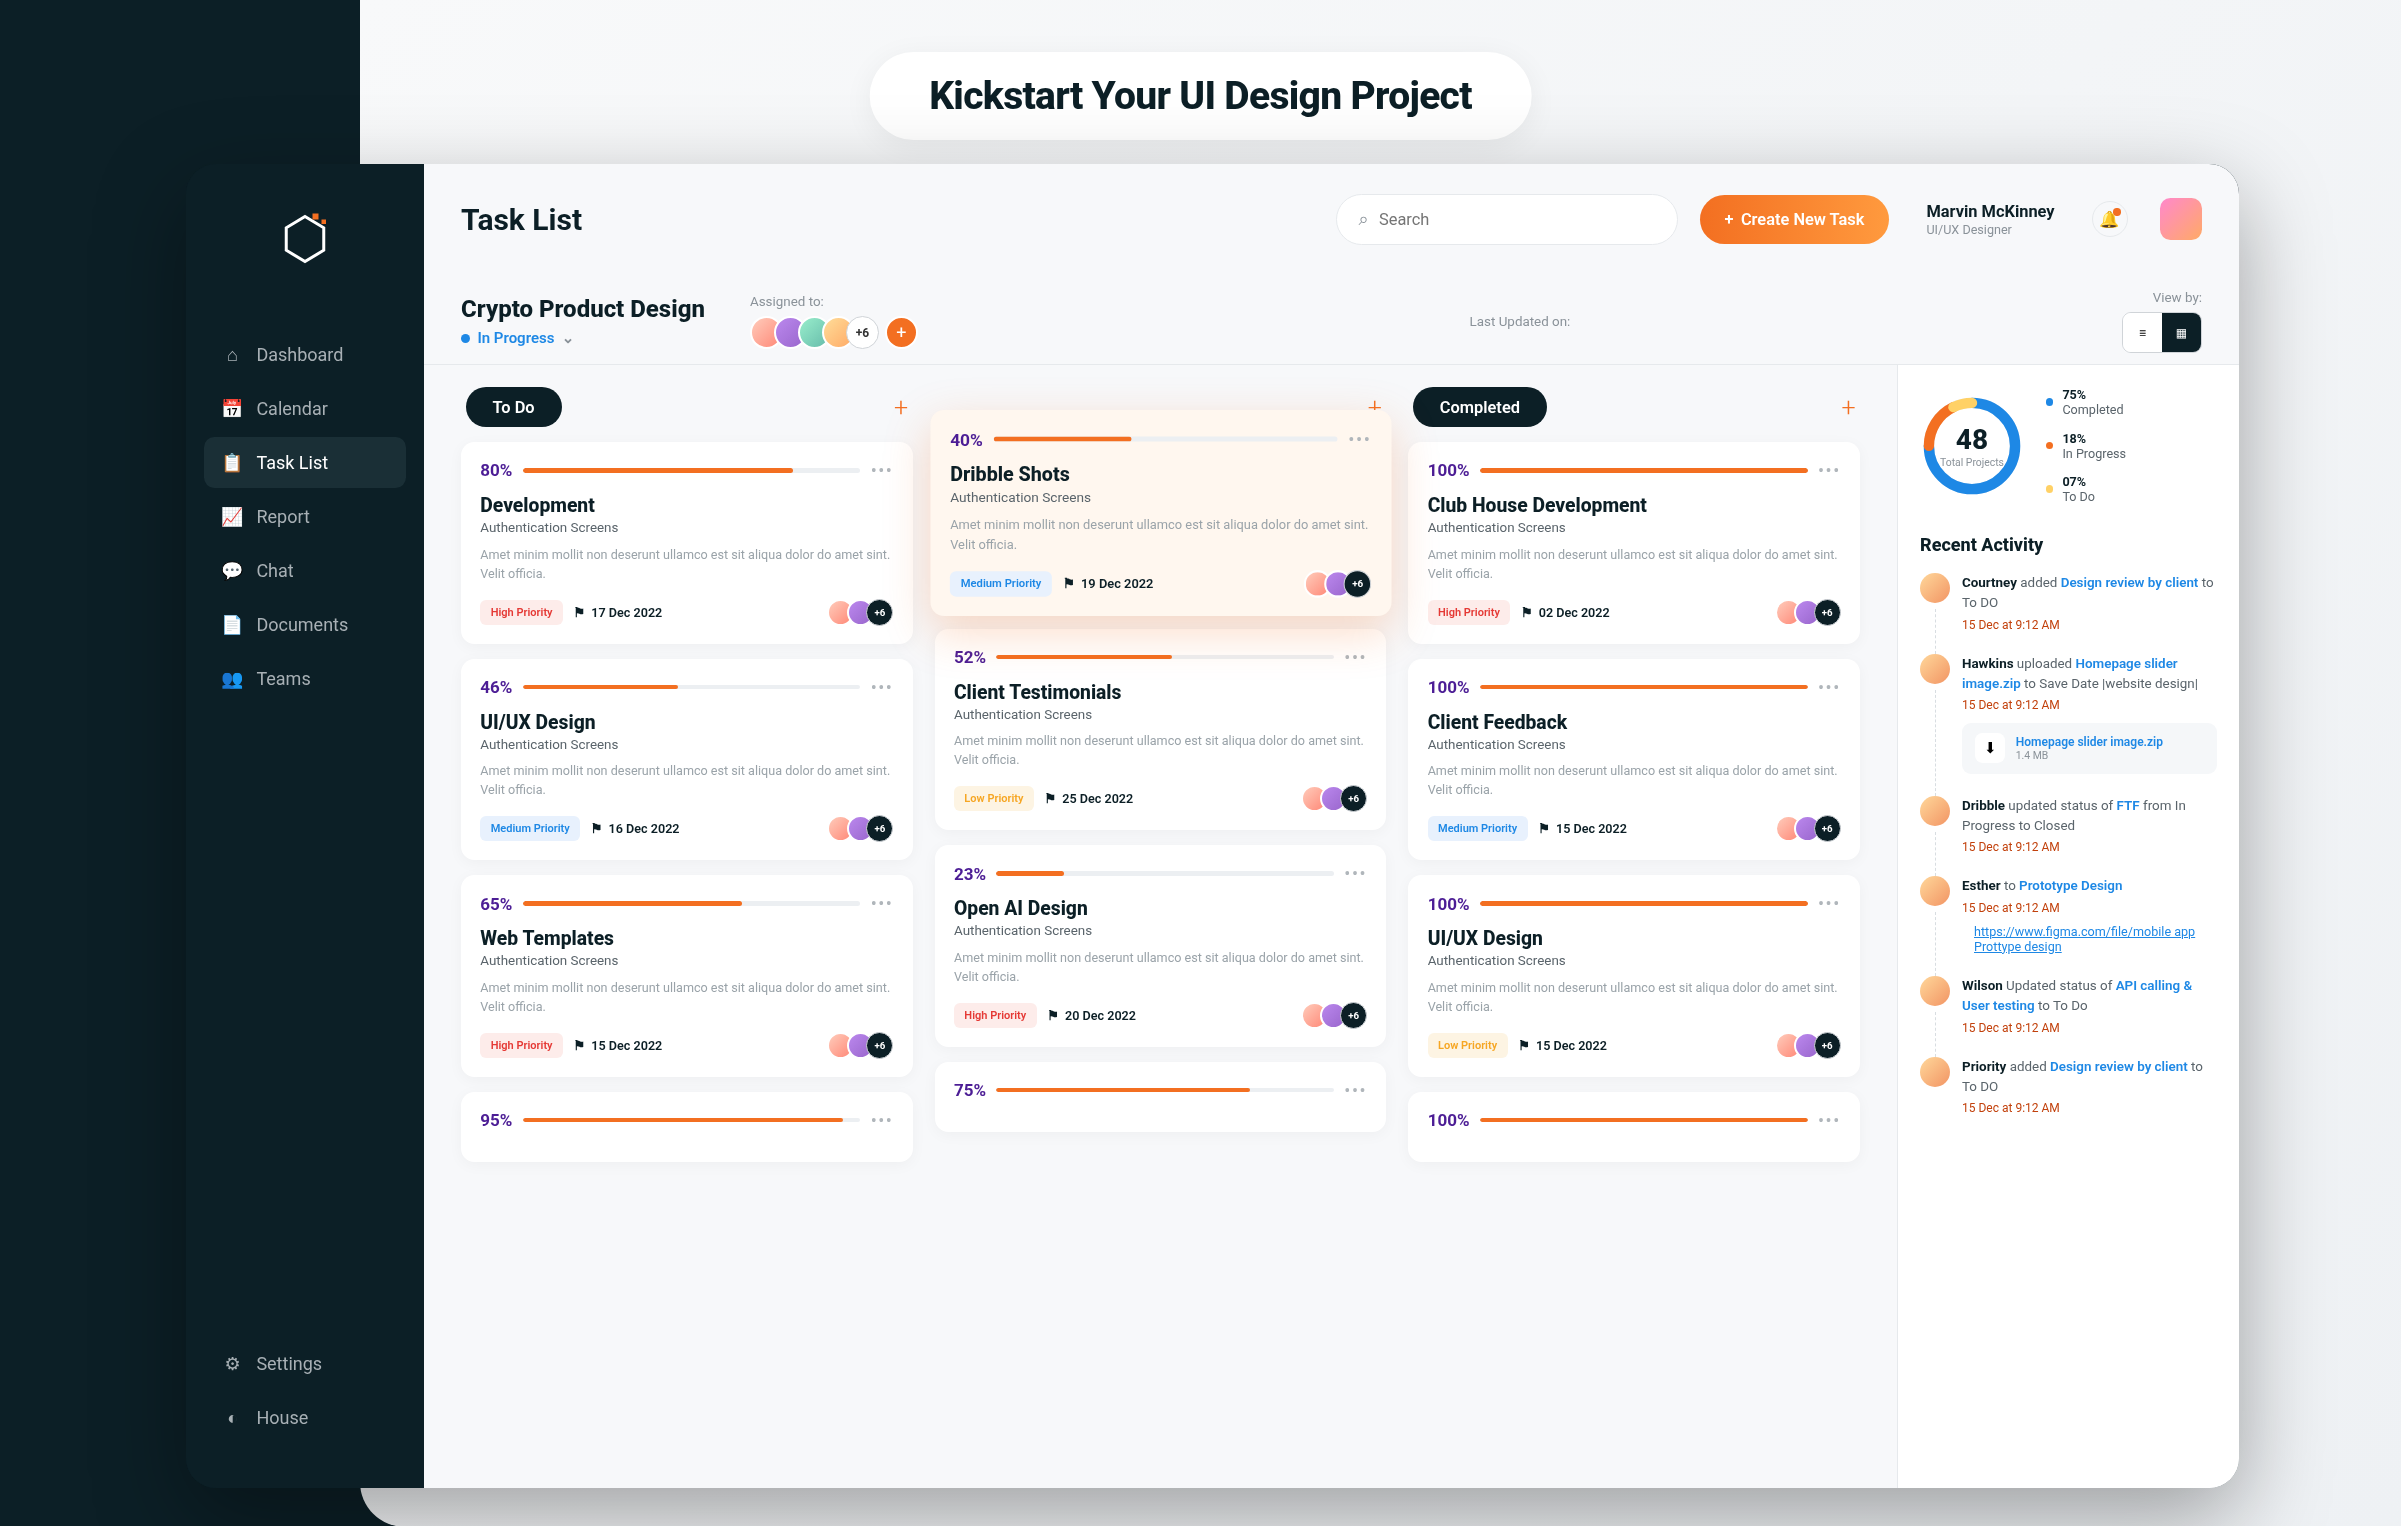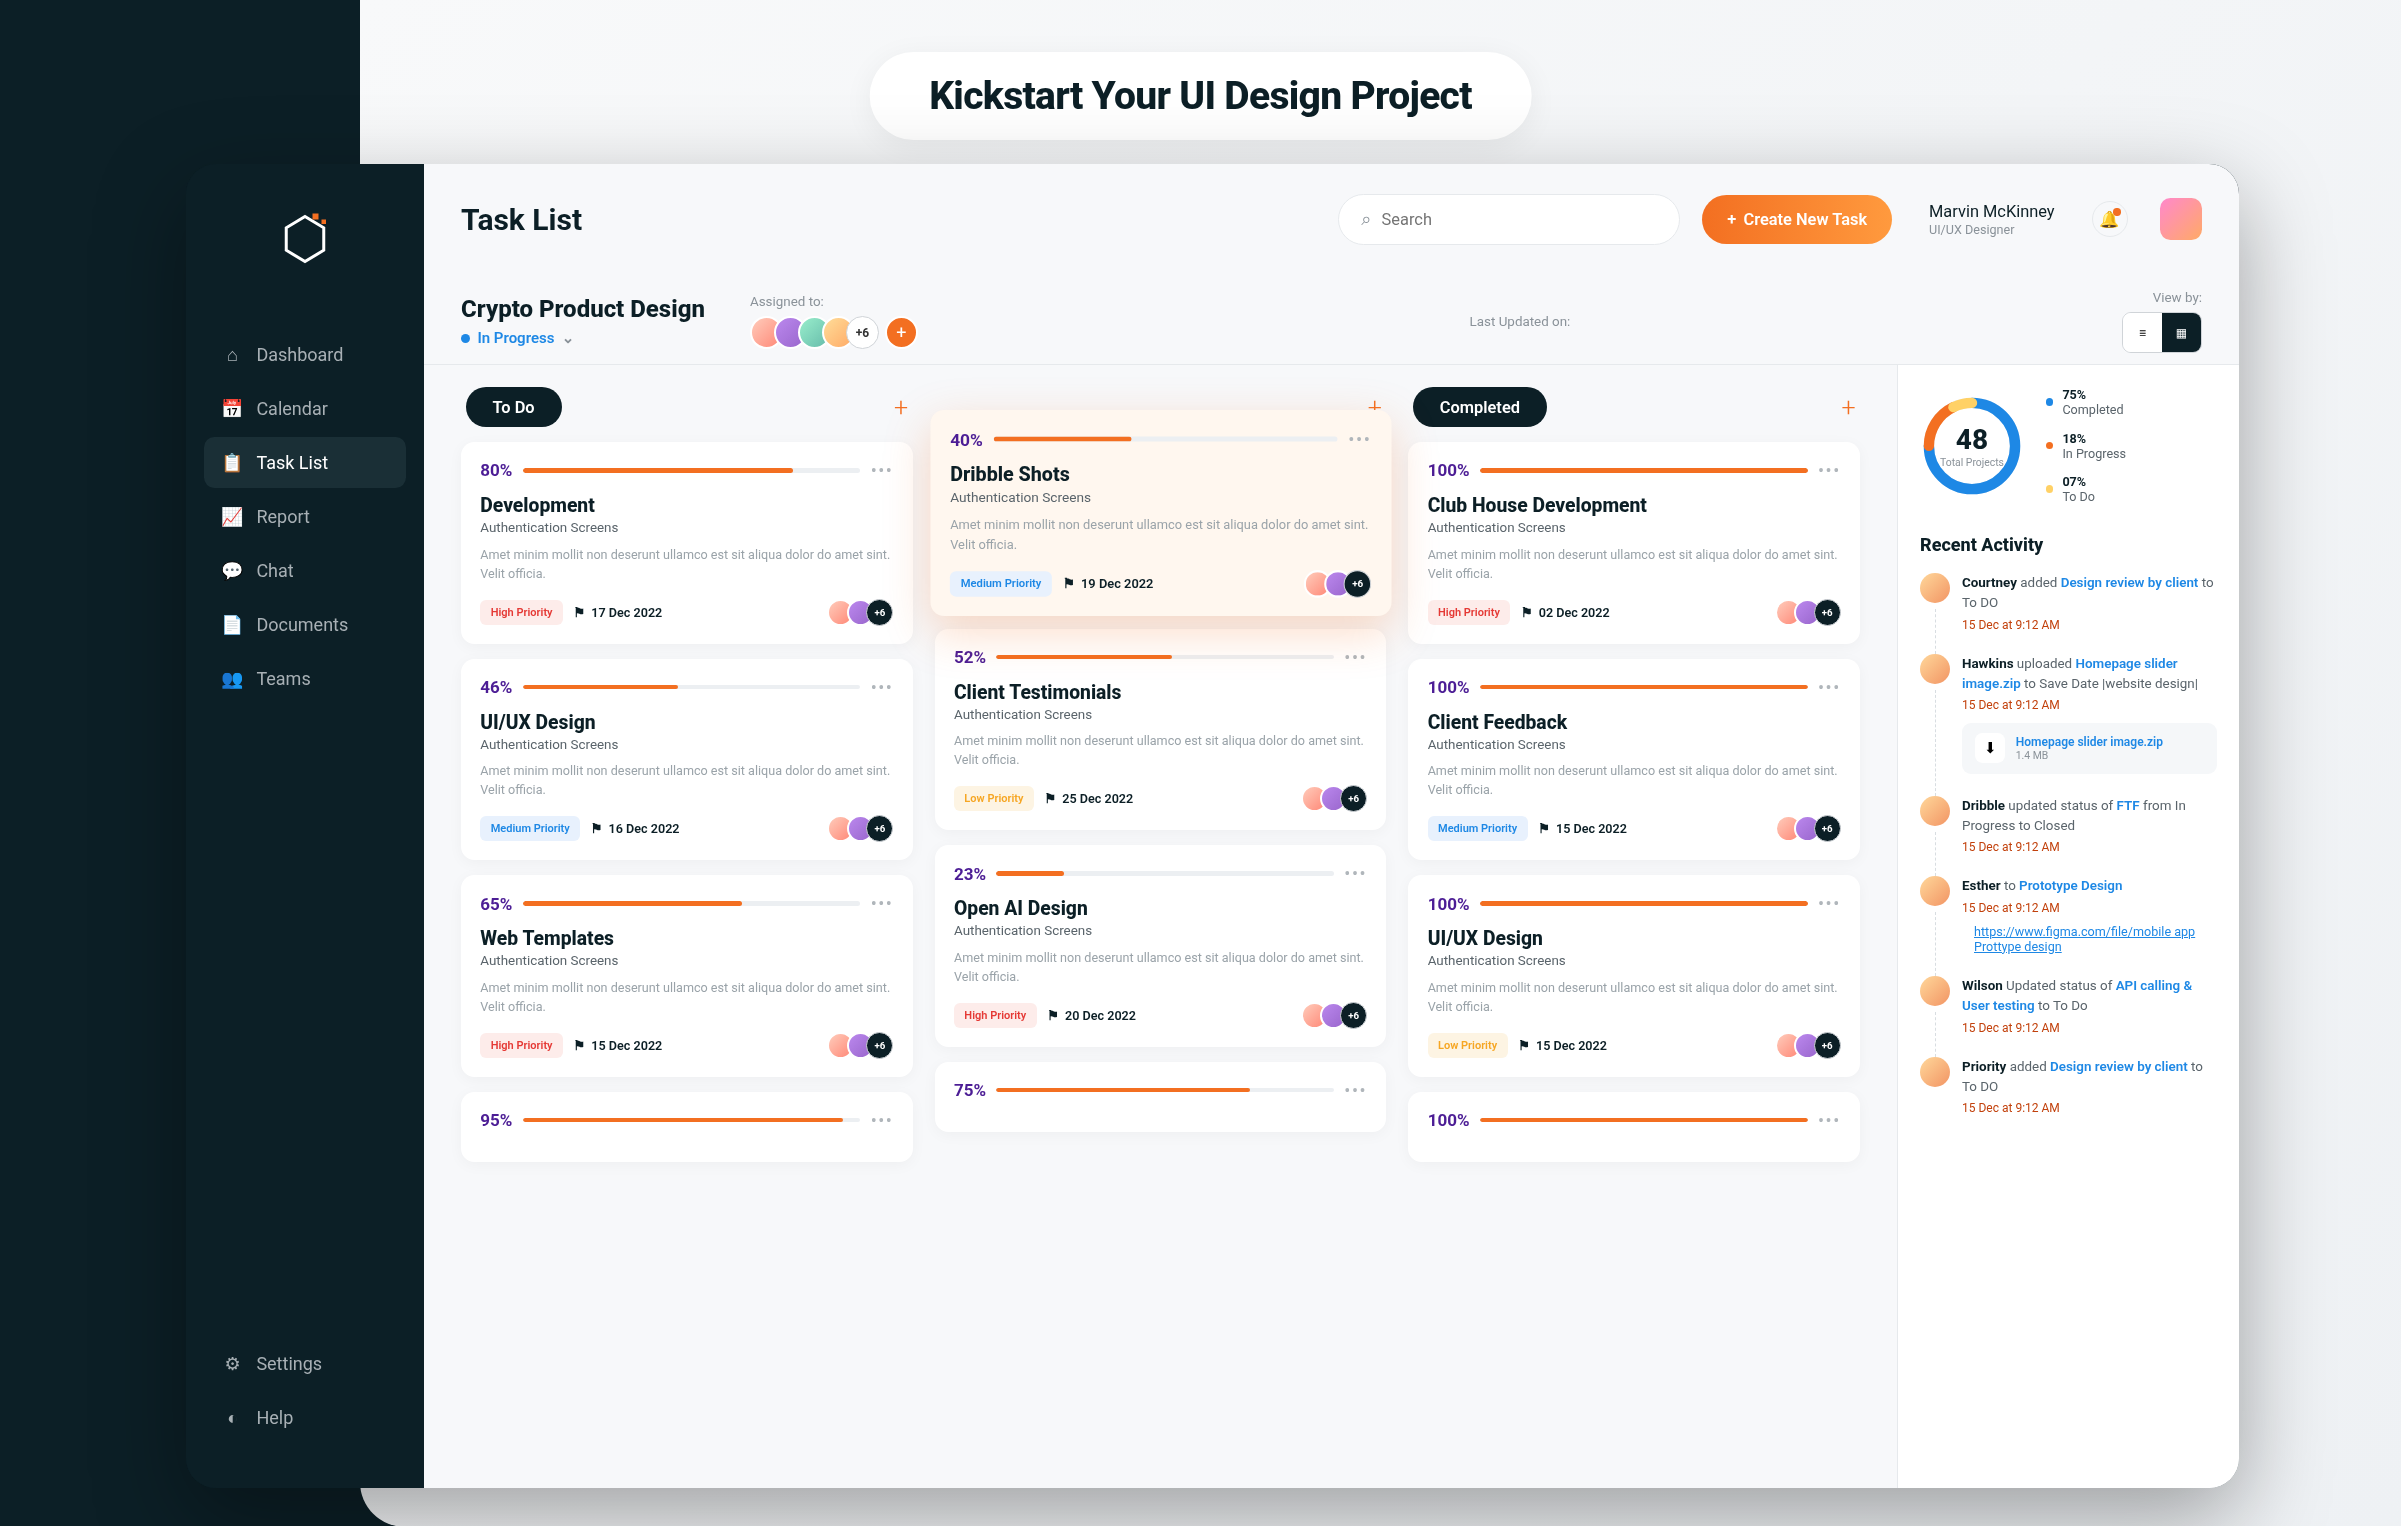--- a/index.html
+++ b/index.html
@@ -18,21 +18,21 @@
 .nav-item.active .icon{color:#f36f21}
 .nav-bottom{position:absolute;bottom:45px;left:18px;right:18px;display:flex;flex-direction:column;gap:3px}
 .main{position:absolute;left:238px;top:0;right:0;bottom:0;background:#f7f8fa;display:flex;flex-direction:column}
 .topbar{display:flex;align-items:center;padding:30px 37px;gap:22px}
 .page-title{font-size:30px;font-weight:700;color:#0c1f26;flex:0 0 auto}
 .spacer{flex:1}
 .search{display:flex;align-items:center;gap:10.4px;background:#fff;border:0.7px solid #e6e9ec;border-radius:30px;padding:13.4px 22px;width:342px}
 .search input{border:none;outline:none;font-size:16.4px;flex:1;color:#333;background:transparent}
 .btn-new{background:linear-gradient(90deg,#f36f21,#ff9a3e);color:#fff;border:none;border-radius:30px;padding:15px 25px;font-size:16.4px;font-weight:600;display:flex;align-items:center;gap:7.4px;cursor:pointer}
 .user-block{display:flex;flex-direction:column;align-items:flex-start;gap:1.5px;margin-left:15px}
-.user-name{font-size:16.4px;font-weight:400;color:#0c1f26}
+.user-name{font-size:16.4px;font-weight:700;color:#0c1f26}
 .user-role{font-size:12.6px;color:#8a9299}
 .bell{width:36px;height:36px;border:1.5px solid #e6e9ec;border-radius:50%;display:flex;align-items:center;justify-content:center;position:relative;cursor:pointer;margin-left:15px}
 .bell::after{content:'';position:absolute;top:6px;right:6px;width:7.4px;height:7.4px;background:#f36f21;border-radius:50%}
 .avatar{width:42px;height:42px;border-radius:10.4px;background:linear-gradient(135deg,#f8c,#fa6);margin-left:10.4px}
 .subbar{display:flex;align-items:center;padding:15px 37px 11px;border-bottom:0.7px solid #e6e9ec;gap:45px}
 .project-info h2{font-size:24px;font-weight:800;color:#0c1f26}
 .status-chip{display:flex;align-items:center;gap:7.4px;margin-top:6px;color:#1e88e5;font-size:15px;font-weight:600}
 .status-chip::before{content:'';width:9px;height:9px;background:#1e88e5;border-radius:50%}
 .assigned{display:flex;flex-direction:column;gap:7.4px}
 .label-sm{font-size:13.4px;color:#8a9299}
@@ -153,21 +153,21 @@
           <span>Teams</span>
         </div>
       </nav>
     <div class="nav-bottom" id="nav-bottom">
         <div class="nav-item">
           <span class="icon">⚙</span>
           <span>Settings</span>
         </div>
         <div class="nav-item">
           <span class="icon">◐</span>
-          <span>Help</span>
+          <span>House</span>
         </div>
       </div>
   </aside>
 
   <main class="main">
 
     <div class="topbar">
       <div class="page-title">Task List</div>
       <div class="spacer"></div>
       <div class="search">

